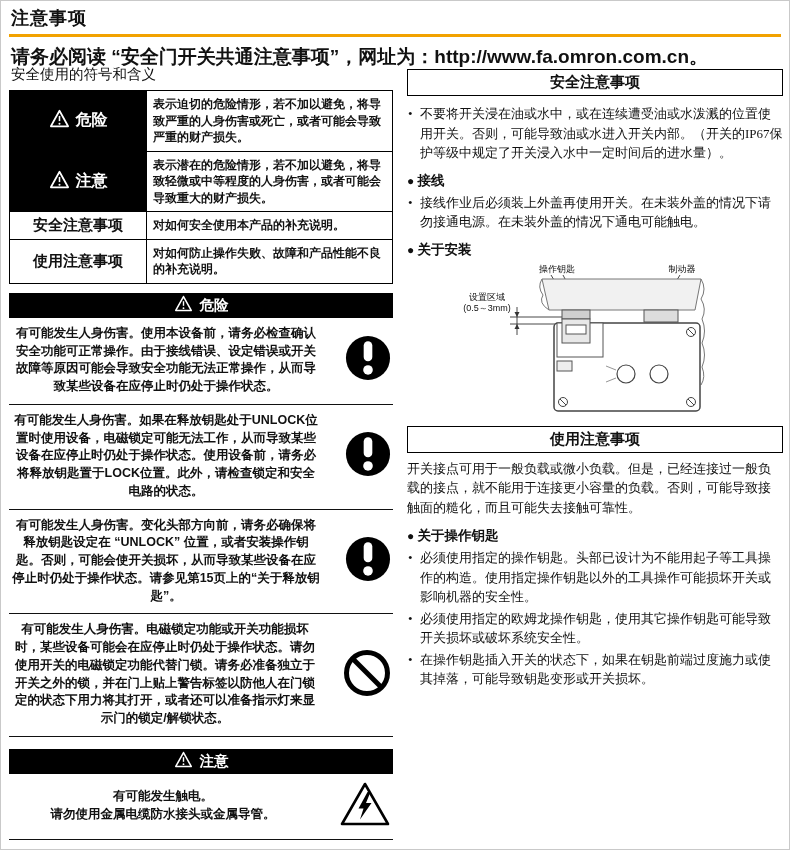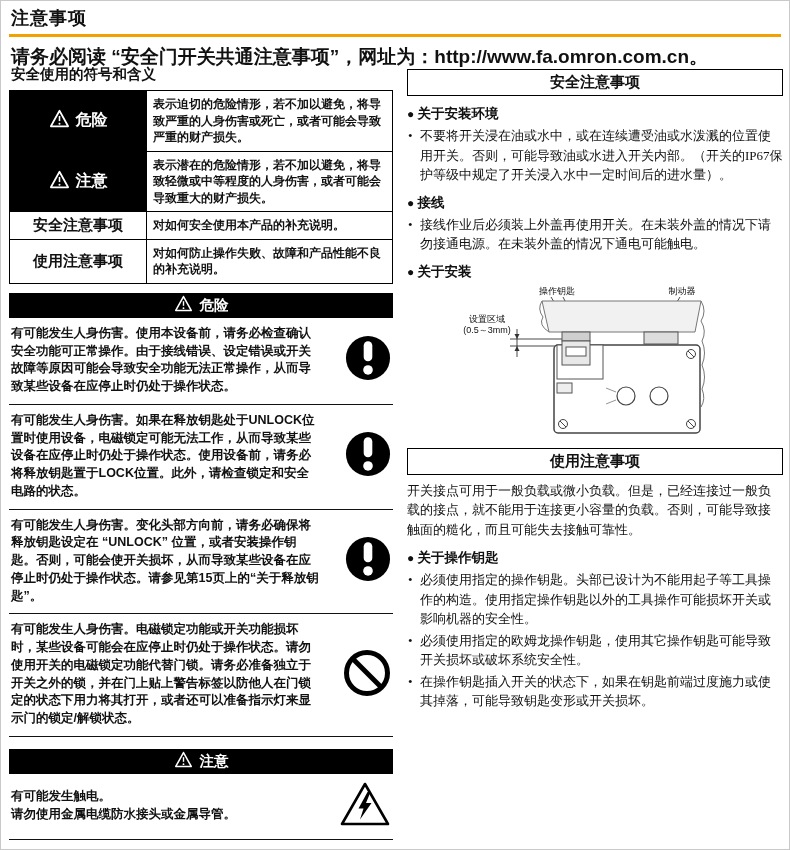--- a/index.html
+++ b/index.html
@@ -6,33 +6,33 @@
   .page{position:relative;width:788px;height:848px;background:#fff;border:1px solid #c9c9c9;
         font-family:"Liberation Sans","DejaVu Sans",sans-serif;color:#111;overflow:hidden;}
   .page-title{position:absolute;left:10px;top:5px;font-size:18px;font-weight:bold;letter-spacing:1px;}
   .title-rule{position:absolute;left:8px;right:8px;top:33px;height:3px;background:#F2A200;}
   .intro{position:absolute;left:10px;top:43px;right:8px;font-size:19px;font-weight:bold;}
   .cols{position:absolute;left:8px;top:64px;width:774px;display:flex;gap:14px;}
   .col-left{width:384px;}
   .col-right{width:376px;padding-top:4px;}
 
   
-  .sec-heading{font-size:14.5px;font-weight:bold;margin:0 0 6px 2px;}
+  .sec-heading{font-size:14.5px;font-weight:normal;margin:0 0 6px 2px;}
   table.sym{border-collapse:collapse;width:100%;}
   table.sym td{border:1.3px solid #000;vertical-align:middle;}
   td.lab{width:134px;text-align:center;font-weight:bold;}
   td.lab.black{background:#000;color:#fff;font-size:16px;}
   td.lab.plain{font-size:15px;}
   td.desc{font-size:12px;font-weight:bold;line-height:1.38;padding:5px 6px;}
   .lab-inner{display:flex;align-items:center;justify-content:center;gap:6px;}
 
   .banner{margin-top:9px;background:#000;color:#fff;height:25px;display:flex;align-items:center;
           justify-content:center;gap:7px;font-size:14.5px;font-weight:bold;}
   .banner.caution{margin-top:12px;}
-  .notice{display:flex;align-items:center;gap:24px;padding:7px 2px 8px 2px;border-bottom:1.5px solid #111;}
+  .notice{display:flex;align-items:center;gap:24px;padding:7px 2px 8px 2px;border-bottom:1.5px solid #111;text-align:center;}
   .notice p{margin:0;flex:1;font-size:12.5px;font-weight:bold;line-height:1.42;white-space:pre-line;}
   .nicon{flex:none;}
 
   
   .box-title{border:1.5px solid #000;text-align:center;font-size:15px;font-weight:bold;
              padding:3px 0;margin-bottom:6px;}
   .topic{margin:8px 0 2px 0;}
   .topic-h{font-size:13.5px;font-weight:bold;margin:9px 0 3px 0;}
   .topic-h::before{content:"● ";font-size:12px;}
   .topic ul{list-style:none;margin:0;padding:0;}
@@ -177,21 +177,20 @@
         </span>
       </div>
 
     </div>
 
     <div class="col-right">
 
       <div class="box-title">安全注意事项</div>
 
       <div class="topic">
-        <div class="topic-h">关于安装环境</div>
         <ul>
           <li>不要将开关浸在油或水中，或在连续遭受油或水泼溅的位置使用开关。否则，可能导致油或水进入开关内部。（开关的IP67保护等级中规定了开关浸入水中一定时间后的进水量）。</li>
         </ul>
       </div>
 
       <div class="topic">
         <div class="topic-h">接线</div>
         <ul>
           <li>接线作业后必须装上外盖再使用开关。在未装外盖的情况下请勿接通电源。在未装外盖的情况下通电可能触电。</li>
         </ul>

